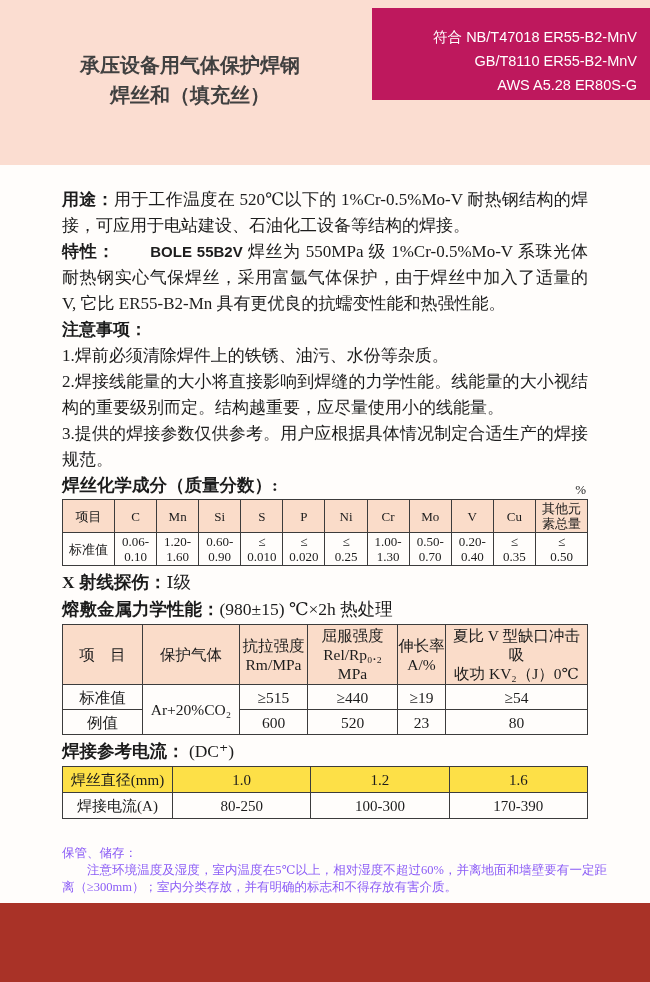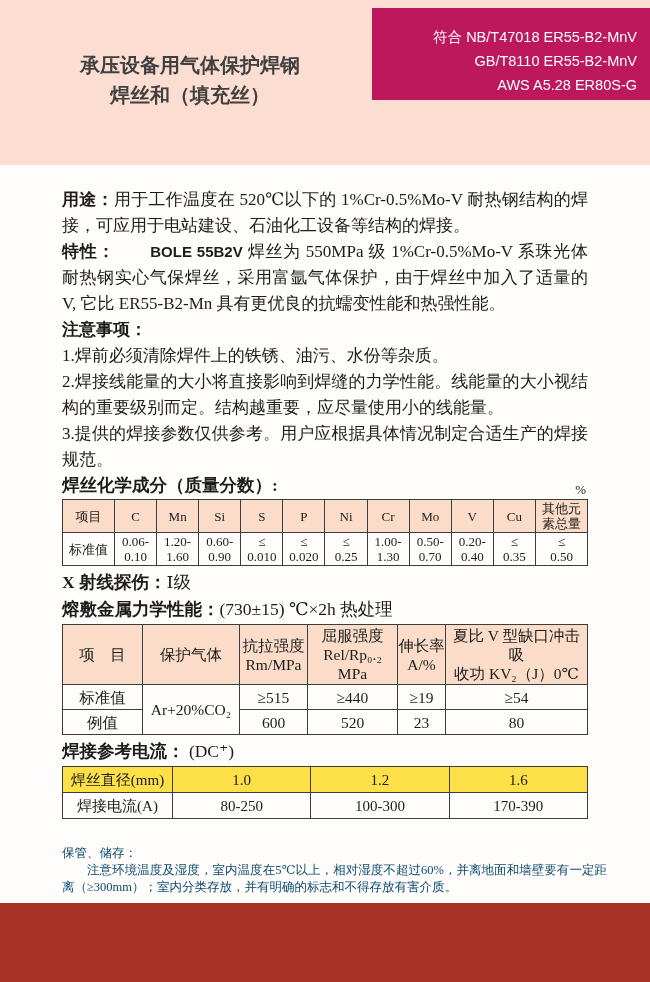--- a/index.html
+++ b/index.html
@@ -37,21 +37,21 @@
   .pre{white-space:pre-line;}
   .thead td{background:#fadcc9;}
   .chem td{font-size:13px;line-height:15px;height:28px;}
   .chem .thead td{height:30px;}
   .mech td{font-size:15.5px;line-height:19px;}
   .mech .thead td{height:46px;font-size:15.5px;}
   .mech .vals td{height:22px;}
   .cur td{font-size:15px;height:23px;line-height:18px;}
   .cur .pinkrow td{background:#fde047;}
   
-  .storage{position:absolute;top:845px;left:62px;width:545px;font-size:12.5px;line-height:17px;color:#0c4a6e;}
+  .storage{position:absolute;top:845px;left:62px;width:545px;font-size:12.5px;line-height:17px;color:#8b5cf6;}
   .storage p{margin:0;text-indent:2em;text-align:justify;}
   .storage .slabel{text-indent:0;}
   .bottombar{position:absolute;left:0;top:903px;width:650px;height:79px;background:#a93227;}
 </style>
 </head>
 <body>
 
 <div class="page">
 
   <div class="header">
@@ -135,21 +135,21 @@
         <td class="pre">≤
 0.35</td>
         <td class="pre">≤
 0.50</td>
       </tr>
     </tbody>
       </table>
 
     <p class="secline"><span class="lbl">X 射线探伤：</span><span class="rest">Ⅰ级</span></p>
 
-    <p class="secline" style="margin-top:0;"><span class="lbl">熔敷金属力学性能：</span><span class="rest">(730±15) ℃×2h 热处理</span></p>
+    <p class="secline" style="margin-top:0;"><span class="lbl">熔敷金属力学性能：</span><span class="rest">(980±15) ℃×2h 热处理</span></p>
     <table class="mech">
       <colgroup>
         <col style="width:80px">
           <col style="width:97px">
           <col style="width:68px">
           <col style="width:90px">
           <col style="width:48px">
           <col>
       </colgroup>
       <tbody>

